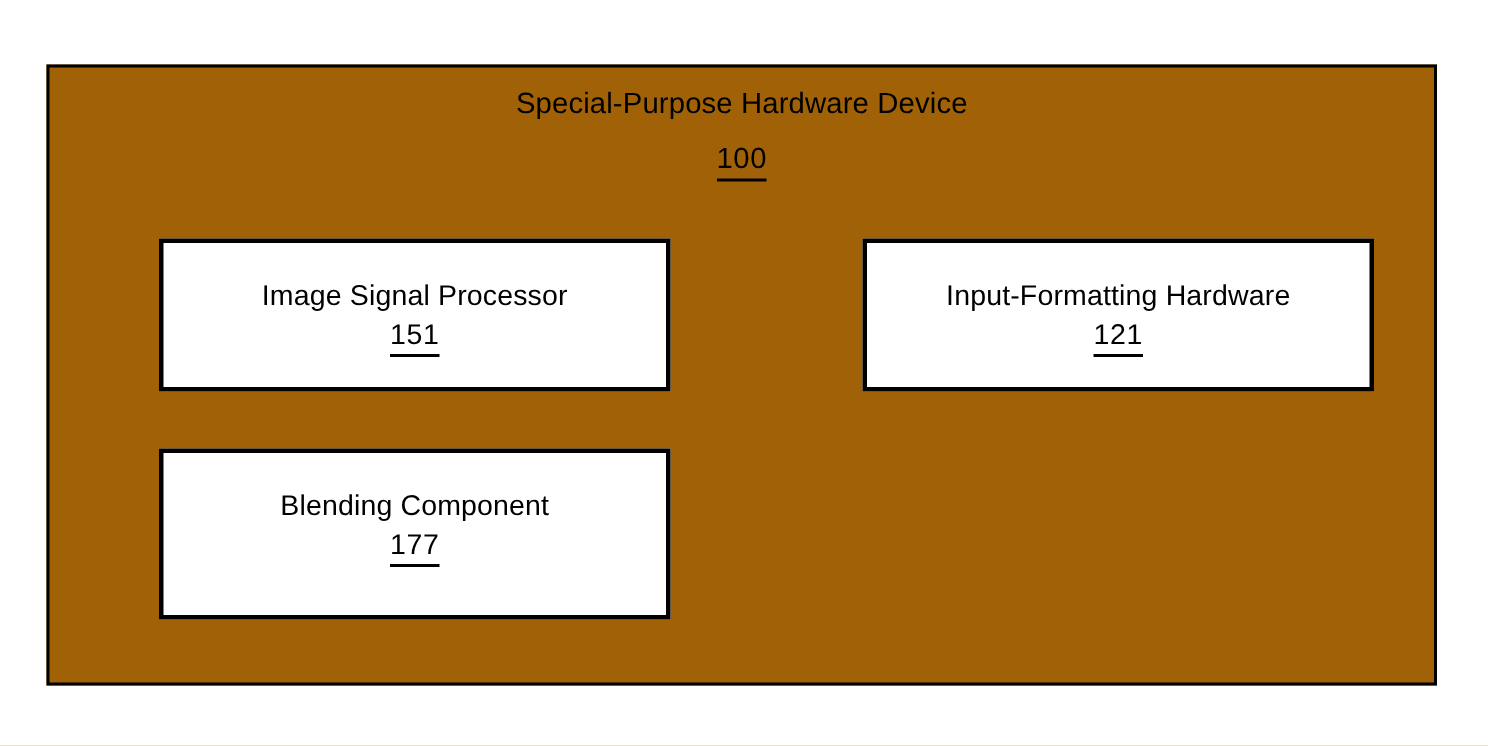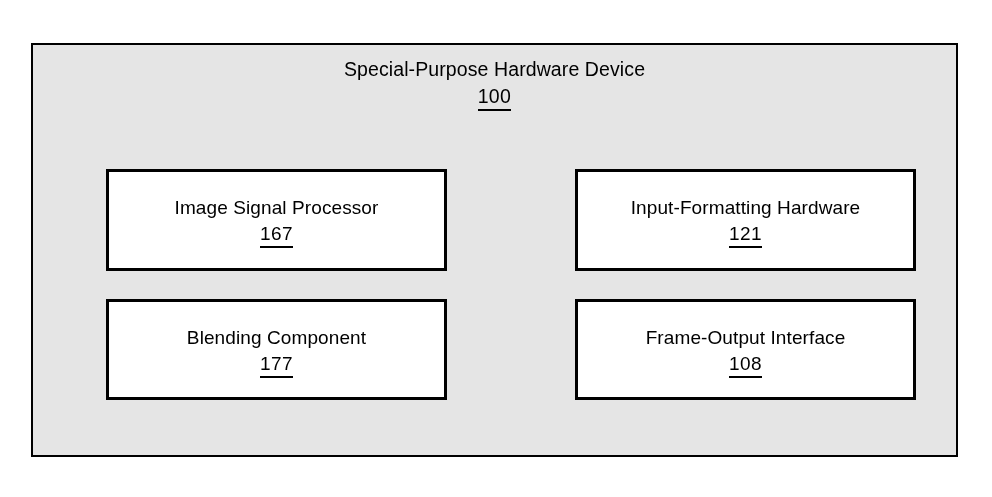--- a/index.html
+++ b/index.html
@@ -25,21 +25,21 @@
 
   
   .outer-container {
     position: absolute;
     left: 31px;
     top: 43px;
     width: 927px;
     height: 414px;
     box-sizing: border-box;
     border: 2px solid #000000;
-    background: #e5e5e5;
+    background: #a16207;
   }
 
   
   .figure-title {
     position: absolute;
     left: 0;
     top: 12px;
     width: 100%;
     text-align: center;
   }
@@ -56,44 +56,44 @@
     display: inline-block;
     font-size: 19.5px;
     line-height: 24px;
     letter-spacing: 0.4px;
     border-bottom: 2px solid #000000;
     padding-bottom: 1px;
   }
 
   .figure-title .ref-wrap {
     display: block;
-    margin-top: 2px;
+    margin-top: 12px;
   }
 
   
   .component-box {
     position: absolute;
     box-sizing: border-box;
     width: 341px;
     border: 3px solid #000000;
     background: #ffffff;
   }
 
   .component-box.col-left  { left: 73px; }
   .component-box.col-right { left: 542px; }
 
   .component-box.row-top {
-    top: 124px;
+    top: 114px;
     height: 102px;
     padding-left: 45px;
   }
 
   .component-box.row-bottom {
     top: 254px;
-    height: 101px;
+    height: 114px;
   }
 
   .box-inner {
     position: absolute;
     left: 0;
     top: 24px;
     width: 100%;
     text-align: center;
   }
 
@@ -130,21 +130,21 @@
       <span class="title-text">Special-Purpose Hardware Device</span>
       <span class="ref-wrap">
         <span class="ref-number">100</span>
       </span>
     </div>
 
     <div class="component-box col-left row-top">
       <div class="box-inner">
         <span class="box-label">Image Signal Processor</span>
         <span class="ref-wrap">
-          <span class="ref-number">167</span>
+          <span class="ref-number">151</span>
         </span>
       </div>
     </div>
 
     <div class="component-box col-right row-top">
       <div class="box-inner">
         <span class="box-label">Input-Formatting Hardware</span>
         <span class="ref-wrap">
           <span class="ref-number">121</span>
         </span>
@@ -153,23 +153,15 @@
 
     <div class="component-box col-left row-bottom">
       <div class="box-inner">
         <span class="box-label">Blending Component</span>
         <span class="ref-wrap">
           <span class="ref-number">177</span>
         </span>
       </div>
     </div>
 
-    <div class="component-box col-right row-bottom">
-      <div class="box-inner">
-        <span class="box-label">Frame-Output Interface</span>
-        <span class="ref-wrap">
-          <span class="ref-number">108</span>
-        </span>
-      </div>
-    </div>
 
   </div>
 </div>
 
 </body></html>

